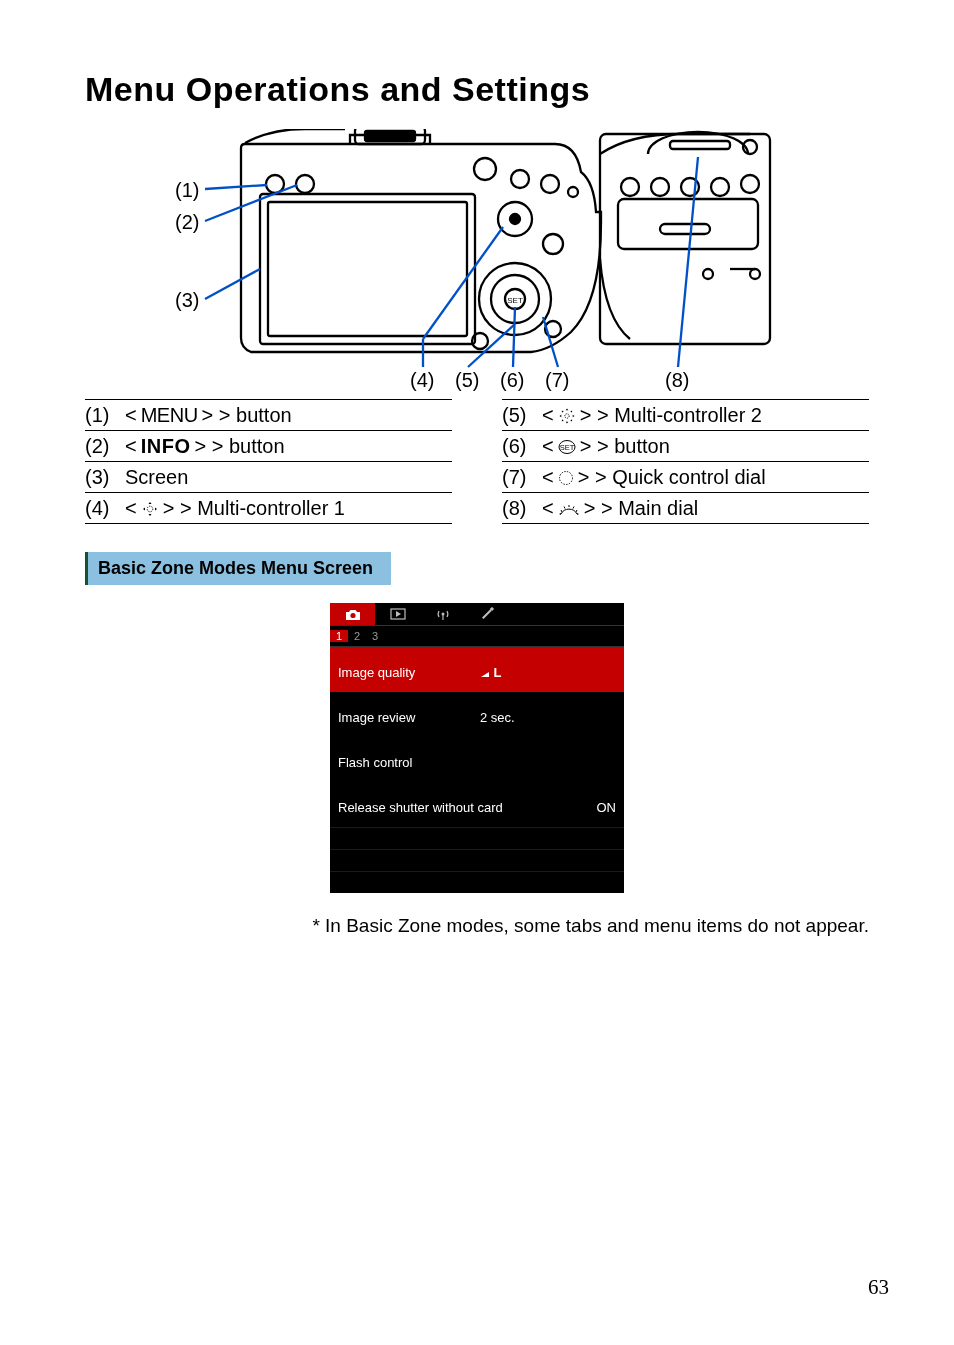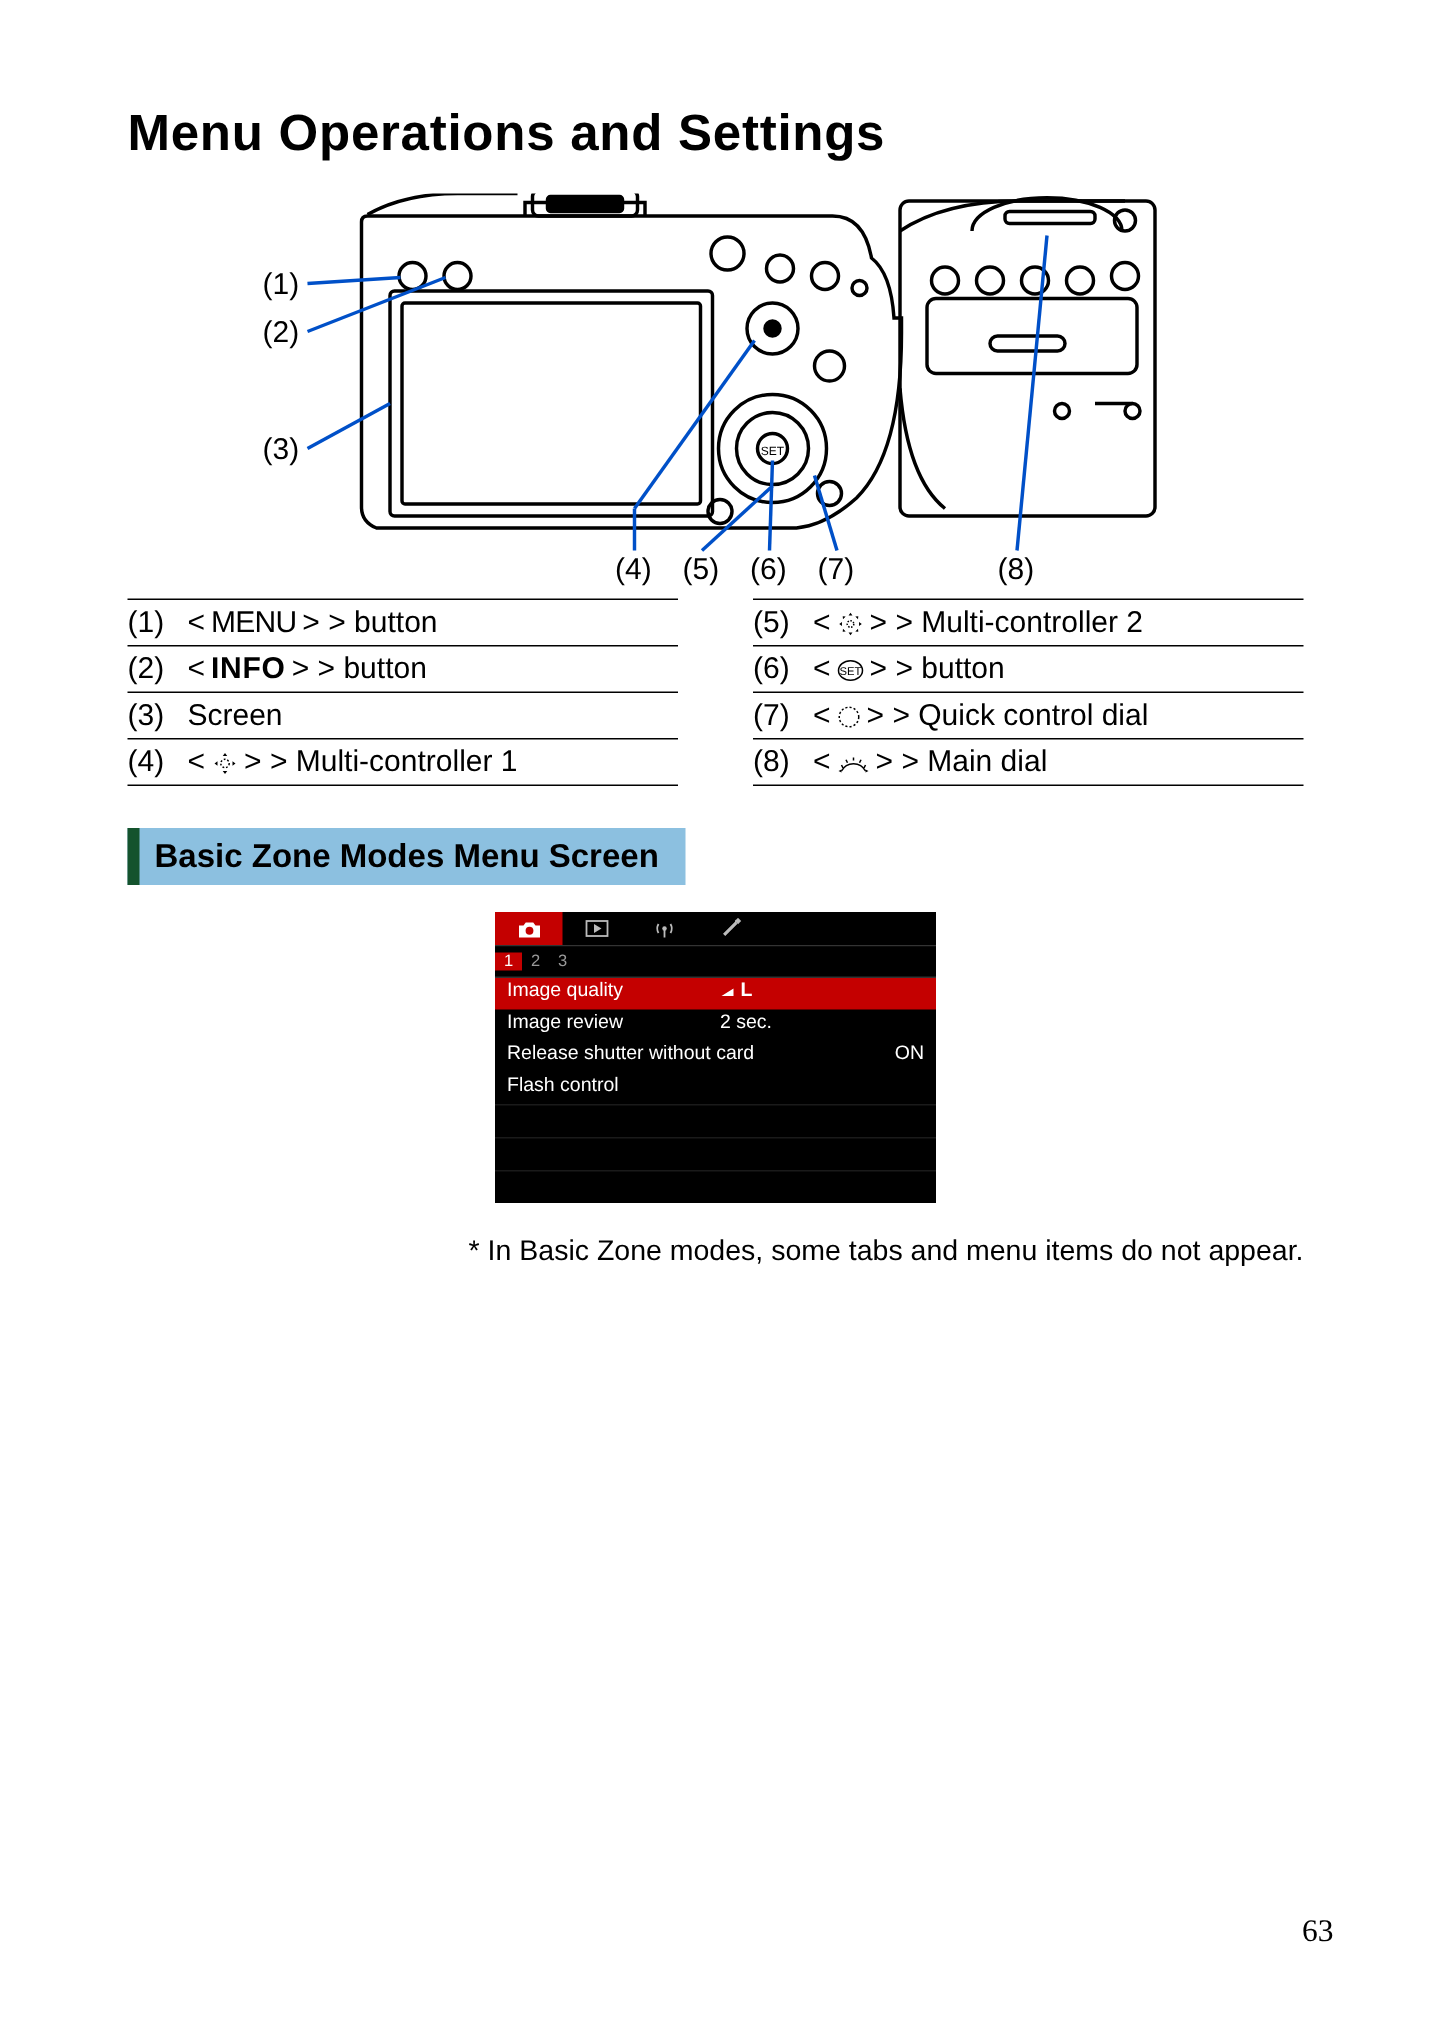--- a/index.html
+++ b/index.html
@@ -66,25 +66,25 @@
     letter-spacing:-0.5px;
   }
   .info-word{
     font-weight:bold;
     font-family:Helvetica,Arial,sans-serif;
     letter-spacing:0.5px;
   }
   .section-header{
     display:inline-block;
     background:#8cc0e0;
-    font-size:22px;
+    font-size:18px;
     font-weight:bold;
     padding:6px 18px 6px 10px;
     margin-top:28px;
-    border-left:8px solid #14532d;
+    border-left:3px solid #14532d;
   }
   .lcd-wrap{
     margin:18px auto 0 auto;
     width:294px;
   }
   .lcd{
     width:294px;
     background:#000;
     font-family:Helvetica,Arial,sans-serif;
     color:#fff;
@@ -130,22 +130,22 @@
     margin-left:auto;
     margin-right:5px;
     font-size:10px;
     color:#c40000;
     letter-spacing:0.5px;
     margin-top:30px;
   }
   .lcd-item{
     display:flex;
     height:21px;
-    align-items:flex-start;
-    padding:0 8px;
+    align-items:flex-end;
+    padding:12px 8px;
   }
   .lcd-item.selected{
     background:#c40000;
   }
   .lcd-item .val{
     margin-left:auto;
   }
   .lcd-item-row{
     position:relative;
   }
@@ -372,25 +372,25 @@
         <span>Image quality</span>
         <span style="position:absolute;left:150px"><svg width="10" height="10" viewBox="0 0 10 10" style="vertical-align:-1px">
               <path d="M1 9 h8 v-5 z" fill="#fff"></path>
             </svg><span style="font-weight:bold"> L</span></span>
       </div>
       <div class="lcd-item lcd-item-row">
         <span>Image review</span>
         <span style="position:absolute;left:150px">2 sec.</span>
       </div>
       <div class="lcd-item">
+        <span>Flash control</span>
+      </div>
+      <div class="lcd-item">
         <span>Release shutter without card</span>
         <span class="val">ON</span>
-      </div>
-      <div class="lcd-item">
-        <span>Flash control</span>
       </div>
       <div class="lcd-blank"></div>
       <div class="lcd-blank"></div>
       <div class="lcd-blank"></div>
     </div>
   </div>
 
   <div class="footnote">* In Basic Zone modes, some tabs and menu items do not appear.</div>
 
   <div class="page-number">63</div>

